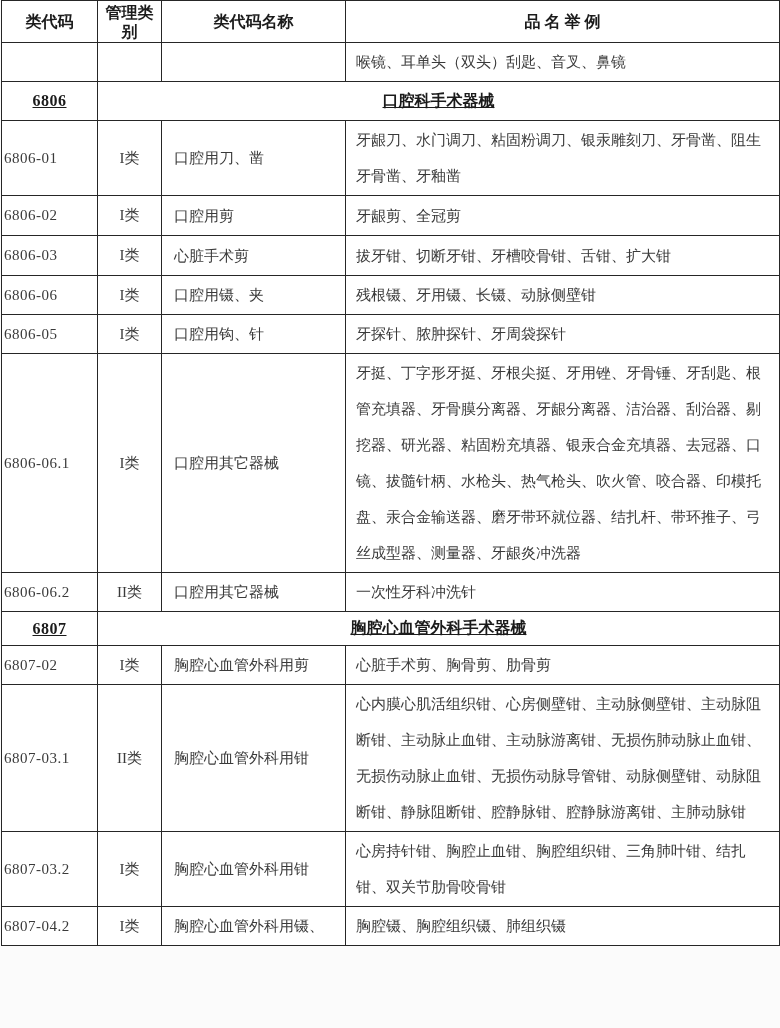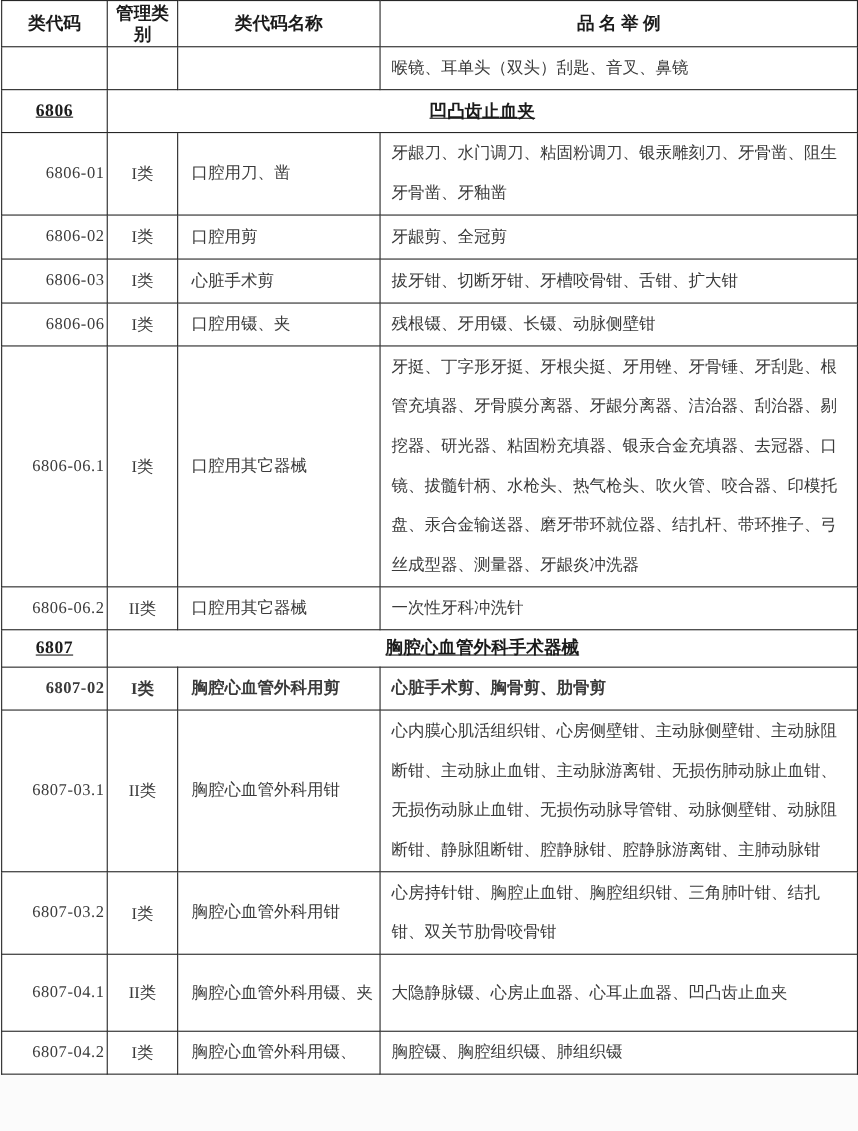--- a/index.html
+++ b/index.html
@@ -31,21 +31,21 @@
   th{
     font-size:16px;
     font-weight:bold;
     color:var(--heading-color);
     text-align:center;
     padding:1px 4px;
     line-height:19px;
   }
   td{font-size:15px;}
   .col-code{
-    text-align:right;
+    text-align:left;
     letter-spacing:.5px;
     padding:0 2px;
   }
   .col-category{
     text-align:center;
     padding:0 2px;
   }
   .col-name{
     text-align:left;
     padding:1px 6px 1px 12px;
@@ -88,21 +88,21 @@
   </thead>
   <tbody>
       <tr style="height: 38px;">
         <td class="col-code"></td>
         <td class="col-category"></td>
         <td class="col-name"></td>
         <td class="col-examples">喉镜、耳单头（双头）刮匙、音叉、鼻镜</td>
       </tr>
       <tr class="section-row" style="height: 39px;">
         <td class="section-code">6806</td>
-        <td colspan="3" class="section-title">凹凸齿止血夹</td>
+        <td colspan="3" class="section-title">口腔科手术器械</td>
       </tr>
       <tr style="height: 68px;">
         <td class="col-code">6806-01</td>
         <td class="col-category">I类</td>
         <td class="col-name">口腔用刀、凿</td>
         <td class="col-examples">牙龈刀、水门调刀、粘固粉调刀、银汞雕刻刀、牙骨凿、阻生牙骨凿、牙釉凿</td>
       </tr>
       <tr style="height: 40px;">
         <td class="col-code">6806-02</td>
         <td class="col-category">I类</td>
@@ -114,60 +114,60 @@
         <td class="col-category">I类</td>
         <td class="col-name">心脏手术剪</td>
         <td class="col-examples">拔牙钳、切断牙钳、牙槽咬骨钳、舌钳、扩大钳</td>
       </tr>
       <tr style="height: 36px;">
         <td class="col-code">6806-06</td>
         <td class="col-category">I类</td>
         <td class="col-name">口腔用镊、夹</td>
         <td class="col-examples">残根镊、牙用镊、长镊、动脉侧壁钳</td>
       </tr>
+      <tr style="height: 37px;">
+        <td class="col-code">6806-05</td>
+        <td class="col-category">I类</td>
+        <td class="col-name">口腔用钩、针</td>
+        <td class="col-examples">牙探针、脓肿探针、牙周袋探针</td>
+      </tr>
       <tr style="height: 216px;">
         <td class="col-code">6806-06.1</td>
         <td class="col-category">I类</td>
         <td class="col-name">口腔用其它器械</td>
         <td class="col-examples">牙挺、丁字形牙挺、牙根尖挺、牙用锉、牙骨锤、牙刮匙、根管充填器、牙骨膜分离器、牙龈分离器、洁治器、刮治器、剔挖器、研光器、粘固粉充填器、银汞合金充填器、去冠器、口镜、拔髓针柄、水枪头、热气枪头、吹火管、咬合器、印模托盘、汞合金输送器、磨牙带环就位器、结扎杆、带环推子、弓丝成型器、测量器、牙龈炎冲洗器</td>
       </tr>
       <tr style="height: 36px;">
         <td class="col-code">6806-06.2</td>
         <td class="col-category">II类</td>
         <td class="col-name">口腔用其它器械</td>
         <td class="col-examples">一次性牙科冲洗针</td>
       </tr>
       <tr class="section-row" style="height: 34px;">
         <td class="section-code">6807</td>
         <td colspan="3" class="section-title">胸腔心血管外科手术器械</td>
       </tr>
-      <tr style="height: 38px; font-weight: bold;">
+      <tr style="height: 38px;">
         <td class="col-code">6807-02</td>
         <td class="col-category">I类</td>
         <td class="col-name">胸腔心血管外科用剪</td>
         <td class="col-examples">心脏手术剪、胸骨剪、肋骨剪</td>
       </tr>
       <tr style="height: 146px;">
         <td class="col-code">6807-03.1</td>
         <td class="col-category">II类</td>
         <td class="col-name">胸腔心血管外科用钳</td>
         <td class="col-examples">心内膜心肌活组织钳、心房侧壁钳、主动脉侧壁钳、主动脉阻断钳、主动脉止血钳、主动脉游离钳、无损伤肺动脉止血钳、无损伤动脉止血钳、无损伤动脉导管钳、动脉侧壁钳、动脉阻断钳、静脉阻断钳、腔静脉钳、腔静脉游离钳、主肺动脉钳</td>
       </tr>
       <tr style="height: 68px;">
         <td class="col-code">6807-03.2</td>
         <td class="col-category">I类</td>
         <td class="col-name">胸腔心血管外科用钳</td>
         <td class="col-examples">心房持针钳、胸腔止血钳、胸腔组织钳、三角肺叶钳、结扎钳、双关节肋骨咬骨钳</td>
       </tr>
-      <tr style="height: 70px;">
-        <td class="col-code">6807-04.1</td>
-        <td class="col-category">II类</td>
-        <td class="col-name">胸腔心血管外科用镊、夹</td>
-        <td class="col-examples">大隐静脉镊、心房止血器、心耳止血器、凹凸齿止血夹</td>
-      </tr>
       <tr style="height: 38px;">
         <td class="col-code">6807-04.2</td>
         <td class="col-category">I类</td>
         <td class="col-name">胸腔心血管外科用镊、</td>
         <td class="col-examples">胸腔镊、胸腔组织镊、肺组织镊</td>
       </tr>
     </tbody>
 </table>
 
 </body></html>

